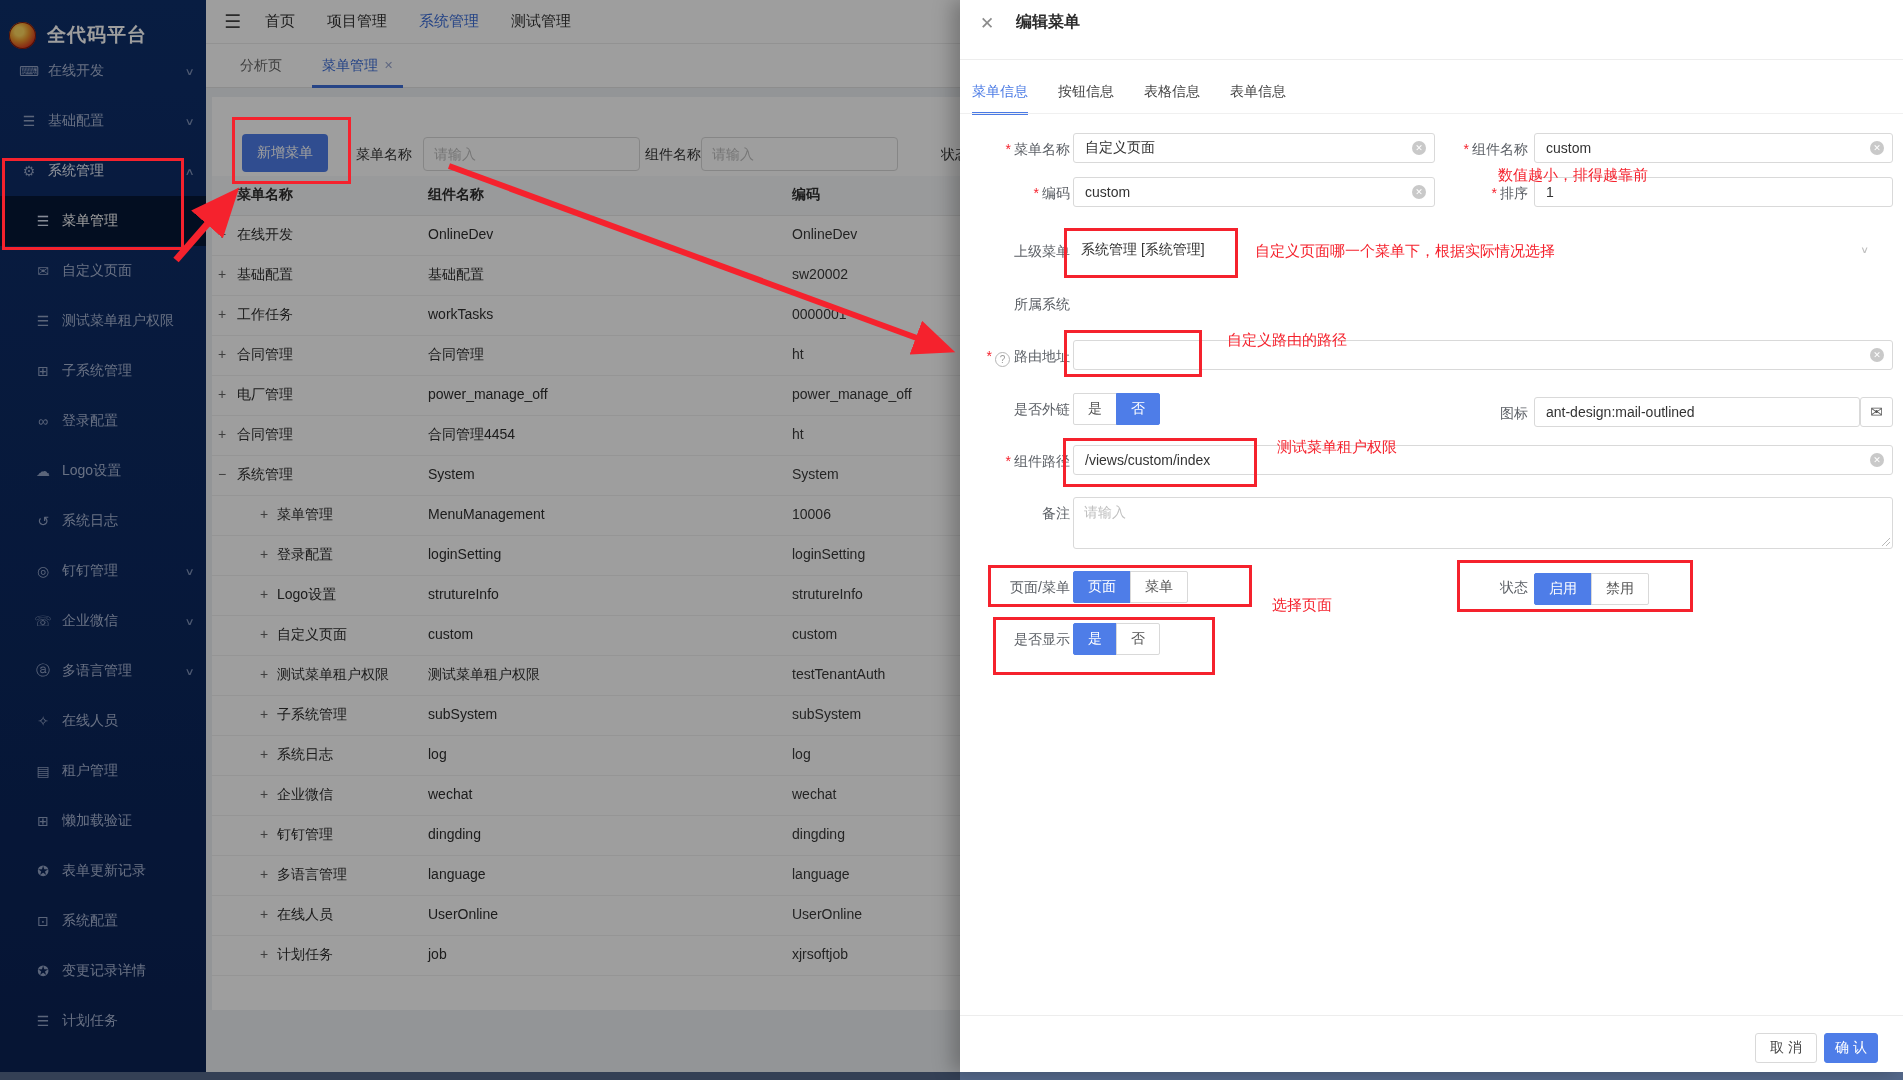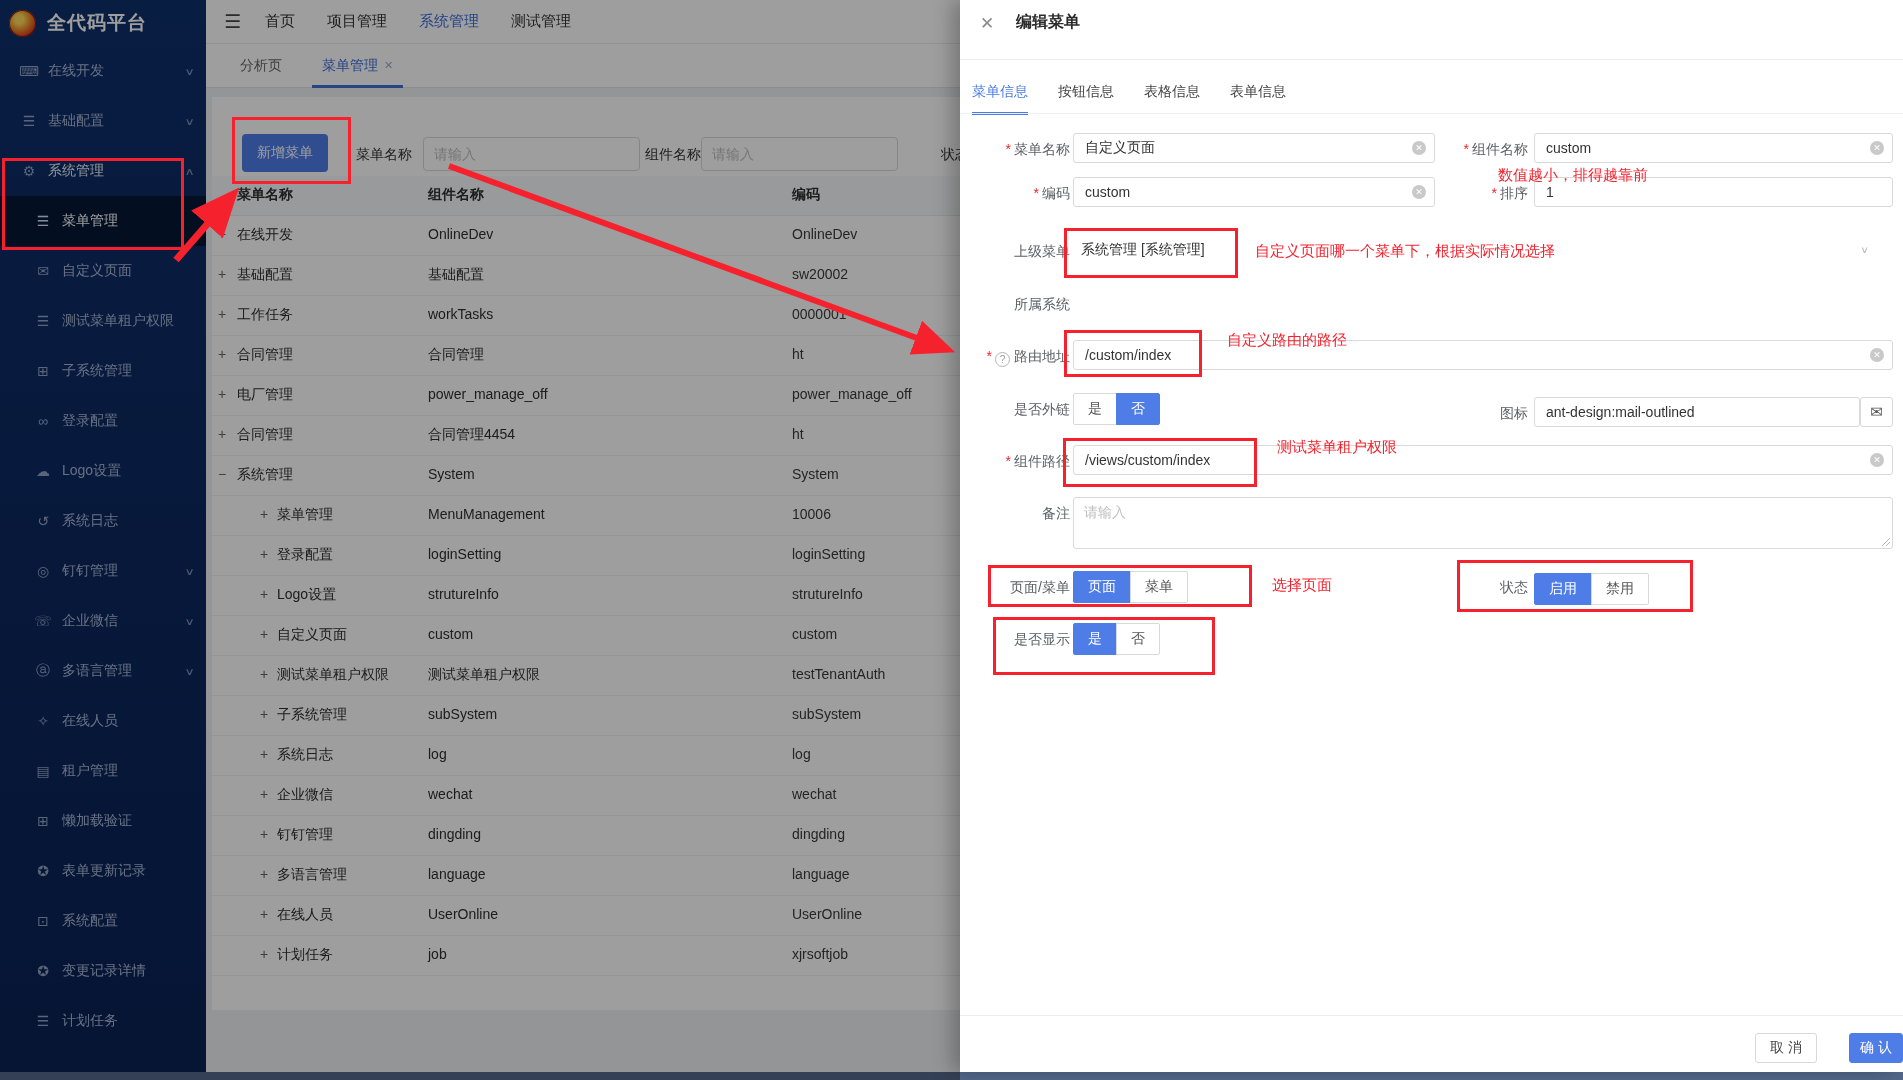--- a/index.html
+++ b/index.html
@@ -3,21 +3,21 @@
 <meta charset="utf-8">
 <style>
   * { margin:0; padding:0; box-sizing:border-box; }
   html,body { width:1903px; height:1080px; overflow:hidden; background:#eef0f4;
               font-family:"Liberation Sans","DejaVu Sans",sans-serif; }
   #app { position:relative; width:1903px; height:1080px; overflow:hidden; background:#eef0f4; }
 
   
   .sidebar { position:absolute; left:0; top:0; width:206px; height:1080px;
              background:linear-gradient(#0e2f6b,#0a2254); z-index:2; }
-  .logo { position:absolute; left:0; top:0; width:190px; height:46px; display:flex; align-items:center; padding-left:9px; }
+  .logo { position:absolute; left:0; top:12px; width:190px; height:46px; display:flex; align-items:center; padding-left:9px; }
   .logo-mark { width:27px; height:27px; border-radius:50%;
                background:radial-gradient(circle at 38% 35%, #ffd75e 0 18%, #f09a2e 40%, #d9301f 75%, #a31f14 100%);
                box-shadow:0 0 0 1px #7d1b10 inset; }
   .logo-text { color:#fff; font-size:19px; font-weight:bold; margin-left:11px; letter-spacing:1px; }
   .side-items { position:absolute; top:46px; left:0; width:206px; }
   .side-item { position:relative; height:50px; display:flex; align-items:center; color:#a9b6d4; font-size:14px; cursor:pointer; }
   .side-item .sicon { width:22px; text-align:center; font-size:14px; margin-right:8px; color:#93a3c6; flex:0 0 22px;}
   .side-item.ind0 { padding-left:18px; }
   .side-item.ind1 { padding-left:32px; }
   .side-item.sel { background:#061736; color:#ffffff; }
@@ -101,21 +101,21 @@
           border:1px solid #d9d9d9; background:#fff; color:#555; font-size:14px; margin-left:-1px; cursor:pointer; }
   .tbtn:first-child { margin-left:0; border-radius:2px 0 0 2px; }
   .tbtn:last-child { border-radius:0 2px 2px 0; }
   .tbtn.active { background:#4e7de8; border-color:#4e7de8; color:#fff; }
   .icon-btn { position:absolute; width:33px; height:30px; border:1px solid #d9d9d9; border-radius:3px; background:#fff;
               font-size:15px; color:#555; display:flex; align-items:center; justify-content:center; cursor:pointer; }
   .d-fdiv { position:absolute; left:0; top:1015px; width:943px; height:1px; background:#ededed; }
   .d-btn { position:absolute; top:1033px; height:30px; border-radius:3px; font-size:14px; cursor:pointer;
            display:flex; align-items:center; justify-content:center; }
   .d-btn.cancel { left:795px; width:62px; background:#fff; border:1px solid #d9d9d9; color:#444; }
-  .d-btn.confirm { left:889px; width:54px; background:#4e7de8; border:1px solid #4e7de8; color:#fff; }
+  .d-btn.confirm { left:864px; width:54px; background:#4e7de8; border:1px solid #4e7de8; color:#fff; }
 
   
   .ann { z-index:30; }
   .rbox { position:absolute; border:3px solid #f5222d; background:transparent; pointer-events:none; }
   .rtext { position:absolute; color:#f5222d; font-size:15px; white-space:nowrap; pointer-events:none; }
   .drawer .rbox { border-width:3px; z-index:25; }
   svg.arrows { position:absolute; left:0; top:0; z-index:31; pointer-events:none; }
 </style>
 </head>
 <body>
@@ -407,21 +407,20 @@
     <div class="dlabel" style="left:20px;top:243px;width:90px;"><span>上级菜单</span></div>
     <div class="dselect" style="left:113px;top:228px;width:820px;height:44px;">
       <span style="margin-left:8px;">系统管理 [系统管理]</span>
       <span class="sel-chev">∨</span>
     </div>
 
     <div class="dlabel" style="left:20px;top:296px;width:90px;"><span>所属系统</span></div>
 
     <div class="dlabel" style="left:2px;top:348px;width:108px;"><span class="req">*</span><span class="qicon">?</span><span>路由地址</span></div>
     <div class="dinput" style="left:113px;top:340px;width:820px;">
-      <span class="val">/custom/index</span>
         <span class="clear-ic">✕</span>
     </div>
 
     <div class="dlabel" style="left:20px;top:401px;width:90px;"><span>是否外链</span></div>
     <div class="tgroup" style="left:113px;top:393px;">
         <button class="tbtn">是</button>
         <button class="tbtn active">否</button>
       </div>
     <div class="dlabel" style="left:478px;top:405px;width:90px;"><span>图标</span></div>
     <div class="dinput" style="left:574px;top:397px;width:326px;padding-right:11px;">
@@ -461,21 +460,21 @@
     <div class="rbox ann" style="left:104px;top:228px;width:174px;height:50px;"></div>
     <div class="rbox ann" style="left:104px;top:330px;width:138px;height:47px;"></div>
     <div class="rbox ann" style="left:103px;top:438px;width:194px;height:49px;"></div>
     <div class="rbox ann" style="left:28px;top:565px;width:264px;height:42px;"></div>
     <div class="rbox ann" style="left:497px;top:560px;width:236px;height:52px;"></div>
     <div class="rbox ann" style="left:33px;top:617px;width:222px;height:58px;"></div>
     <div class="rtext ann" style="left:538px;top:166px;">数值越小，排得越靠前</div>
     <div class="rtext ann" style="left:295px;top:242px;">自定义页面哪一个菜单下，根据实际情况选择</div>
     <div class="rtext ann" style="left:267px;top:331px;">自定义路由的路径</div>
     <div class="rtext ann" style="left:317px;top:438px;">测试菜单租户权限</div>
-    <div class="rtext ann" style="left:312px;top:576px;">选择页面</div>
+    <div class="rtext ann" style="left:312px;top:596px;">选择页面</div>
 
     <div class="d-fdiv"></div>
     <button class="d-btn cancel">取 消</button>
     <button class="d-btn confirm">确 认</button>
   </section>
 
   <div class="rbox ann" style="left:2px;top:158px;width:182px;height:92px;"></div>
   <div class="rbox ann" style="left:232px;top:117px;width:119px;height:67px;"></div>
   <svg class="arrows" width="1903" height="1080">
     <defs>

